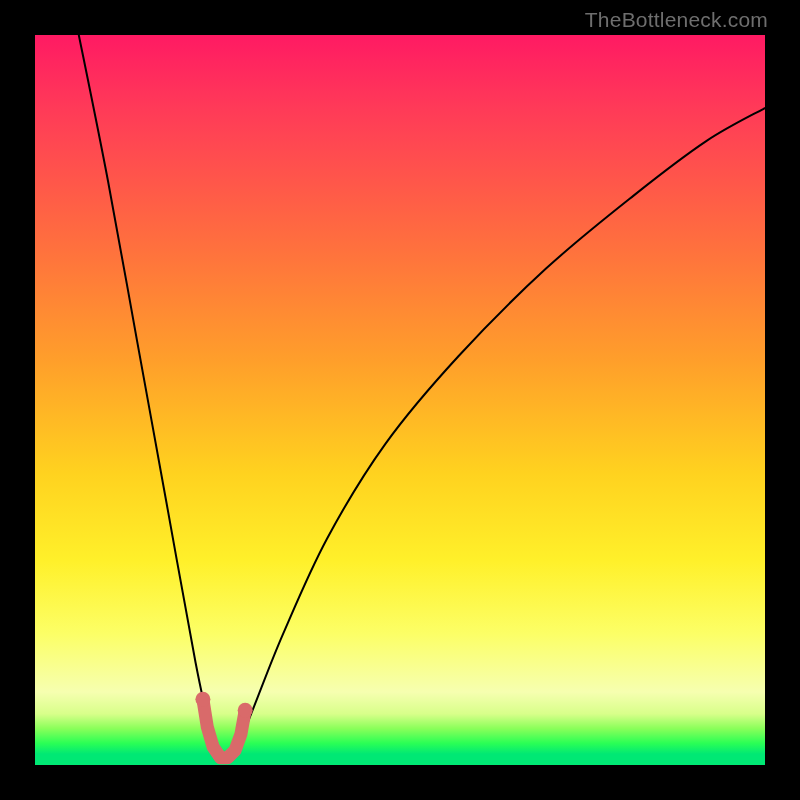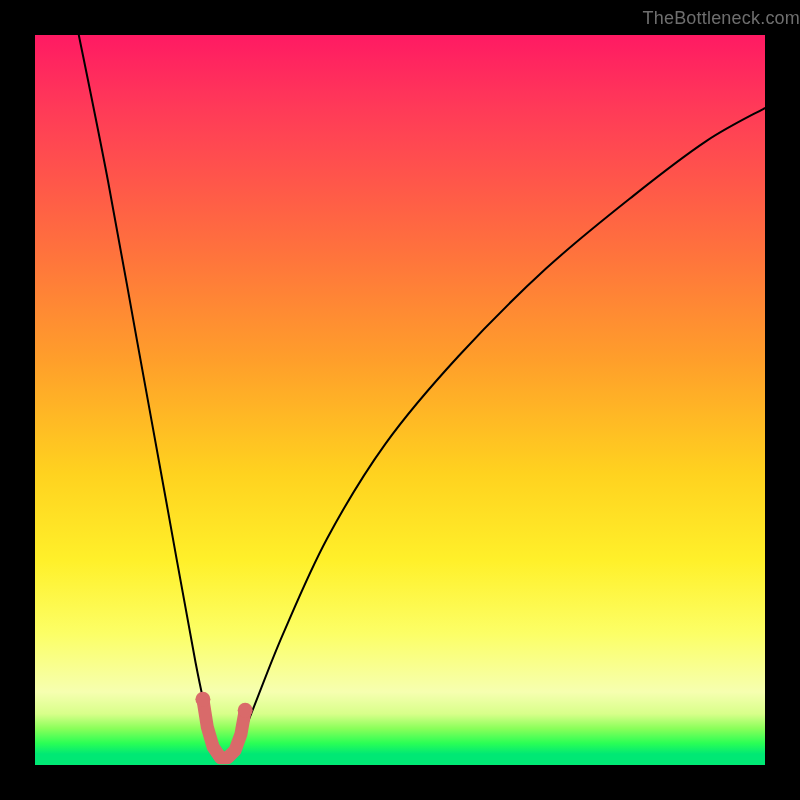--- a/index.html
+++ b/index.html
@@ -42,23 +42,23 @@
     );
   }
   svg.curve {
     position: absolute;
     left: 0; top: 0;
     width: 730px; height: 730px;
   }
   .watermark {
     position: absolute;
     top: 8px;
-    right: 0;
+    right: 32px;
     color: #6e6e6e;
-    font-size: 18px;
+    font-size: 21px;
     font-weight: 500;
     letter-spacing: 0.2px;
   }
 </style>
 </head>
 <body>
 
 <div class="frame">
   <div class="plot-area">
     <svg class="curve" viewBox="0 0 730 730">

